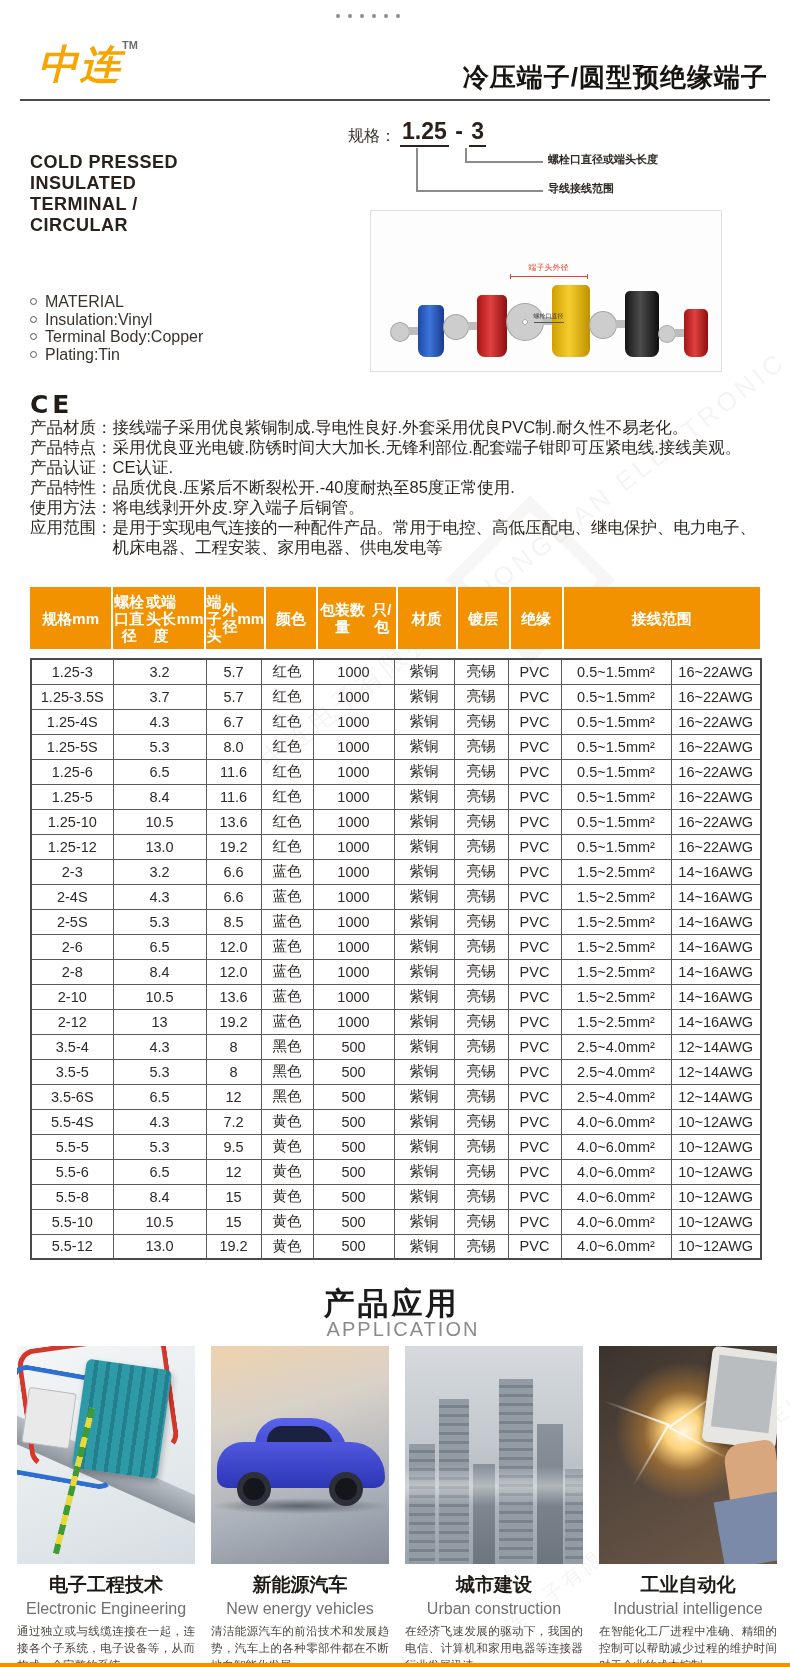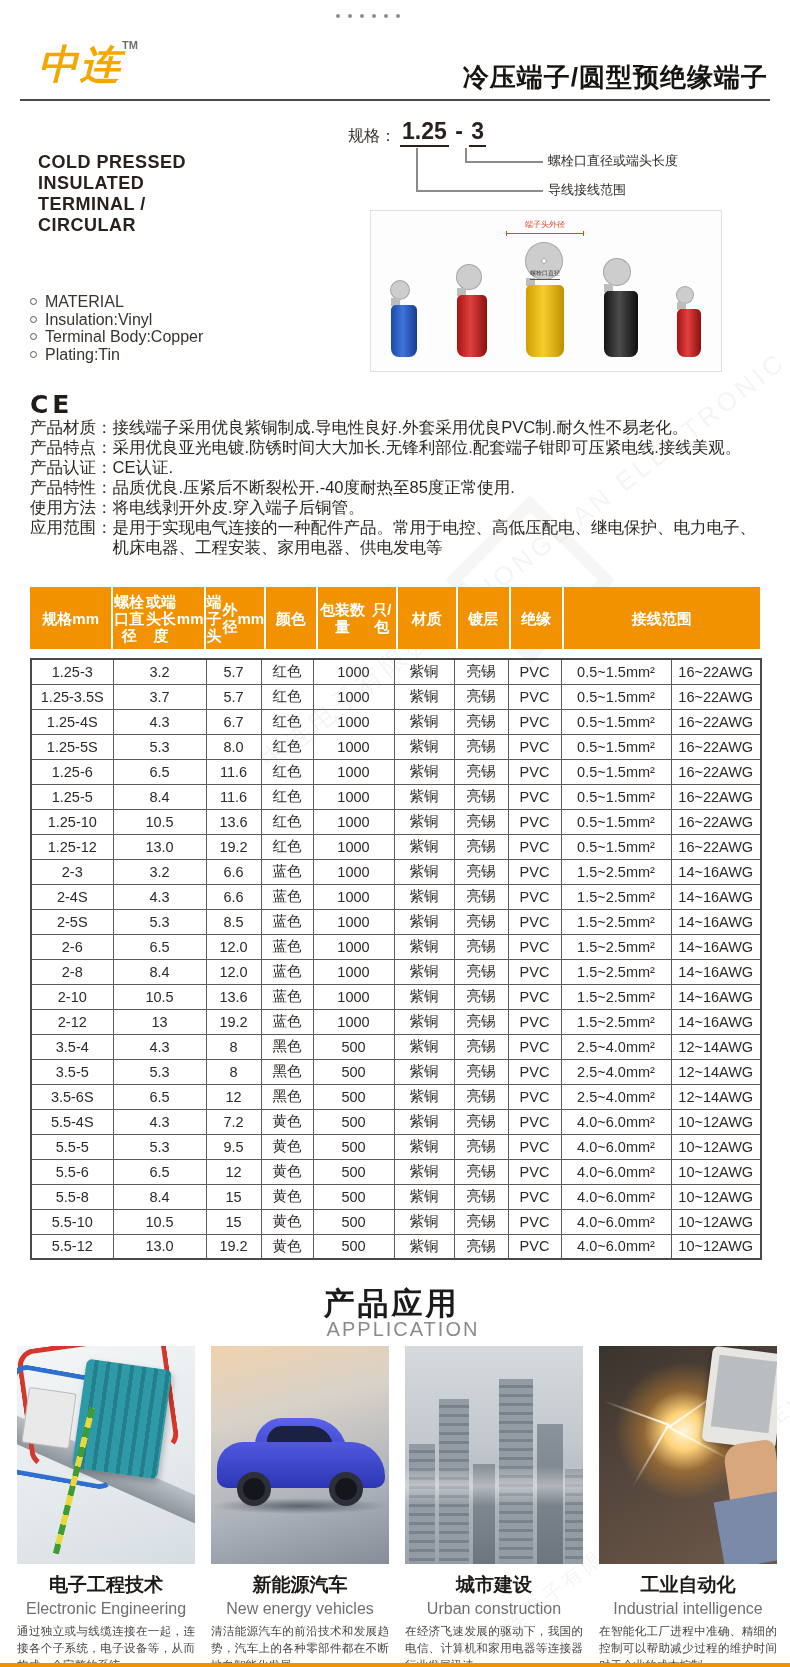--- a/index.html
+++ b/index.html
@@ -13,43 +13,43 @@
 
   
   .logo { position:absolute; left:38px; top:44px; font-size:40px; font-weight:700; font-style:italic;
           color:#f7a600; letter-spacing:2px; line-height:1; }
   .logo .tm { font-size:11px; font-style:normal; color:#6c6c6c; vertical-align:top; position:relative; top:-4px; letter-spacing:0; }
   .page-title { position:absolute; right:22px; top:60px; font-size:26px; font-weight:700; color:#171310; letter-spacing:1px; }
   .header-rule { position:absolute; left:20px; right:20px; top:99px; height:2px; background:#4e4a47; }
 
   
   .left-info { position:absolute; left:30px; top:152px; width:300px; }
-  .li-title div { font-size:18px; font-weight:700; color:#2a211c; line-height:21px; letter-spacing:.5px;margin-left:8px; }
+  .li-title div { font-size:18px; font-weight:700; color:#2a211c; line-height:21px; letter-spacing:.5px; }
   .li-bullets { margin-top:57px; }
   .bullet-row { display:flex; align-items:center; font-size:16px; color:#3a332e; line-height:17.5px; }
   .bullet-row .dot { width:7px; height:7px; border:1.5px solid #5a544f; border-radius:50%; margin-right:8px; flex:0 0 auto; }
   .ce-mark { margin-top:27px; font-size:25px; font-weight:700; color:#231b15; letter-spacing:4px; font-family:"DejaVu Sans",sans-serif; }
 
   
   .spec-block { position:absolute; left:348px; top:116px; width:420px; height:95px; }
   .spec-label { position:absolute; left:0; top:10px; font-size:16px; color:#3a332e; }
   .spec-value { position:absolute; left:52px; top:2px; font-size:23px; font-weight:700; color:#2a211c; }
   .spec-value .u { border-bottom:2px solid #2a211c; padding:0 2px 1px 2px; }
   .ln { position:absolute; background:#8b8b8b; }
   .ln-v3 { left:117px; top:32px; width:2px; height:14px; }
   .ln-h3 { left:117px; top:45px; width:78px; height:2px; }
   .ln-v125 { left:68px; top:32px; width:2px; height:44px; }
   .ln-h125 { left:68px; top:74px; width:127px; height:2px; }
-  .spec-anno { position:absolute; left:200px; font-size:13px; color:#2f2a26; white-space:nowrap; }
+  .spec-anno { position:absolute; left:200px; font-size:11px; color:#2f2a26; white-space:nowrap;font-weight:bold; }
   .anno-top { top:36px; } .anno-bottom { top:65px; }
 
   
   .prod-box { position:absolute; left:370px; top:210px; width:352px; height:162px; border:1px solid #e0e0e0;
               background:#fdfdfd; display:flex; align-items:flex-end; justify-content:space-between; padding:10px 20px 14px 20px; }
-  .terminal { position:relative; display:flex; flex-direction:column; }
+  .terminal { position:relative; display:flex; flex-direction:row; align-items:center; }
   .ring { border-radius:50%; background:#fff; border-style:solid; border-color:#cdcdcd; box-shadow:0 0 0 1px #a5a5a5, inset 0 0 0 1px #9e9e9e; }
   .neck { width:9px; height:8px; background:#bdbdbd; margin-top:-1px; }
   .sleeve { border-radius:5px 5px 8px 8px; margin-top:-1px; }
   .t-blue  .ring { width:18px; height:18px; border-width:9px; }
   .t-blue  .sleeve { width:26px; height:52px; background:linear-gradient(90deg,#1c4aa6,#3f74da 45%,#173c8d); }
   .t-red1  .ring { width:24px; height:24px; border-width:12px; }
   .t-red1  .sleeve { width:30px; height:62px; background:linear-gradient(90deg,#a81414,#e04040 45%,#8d0f0f); }
   .t-yellow .ring { width:36px; height:36px; border-width:15px; }
   .t-yellow .sleeve { width:38px; height:72px; background:linear-gradient(90deg,#cf9f00,#f6cd2e 45%,#bd9100); }
   .t-black .ring { width:26px; height:26px; border-width:13px; }

